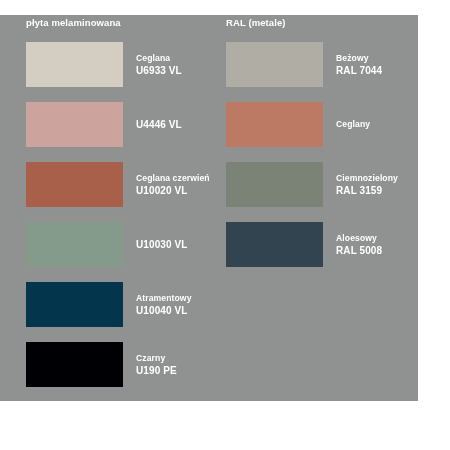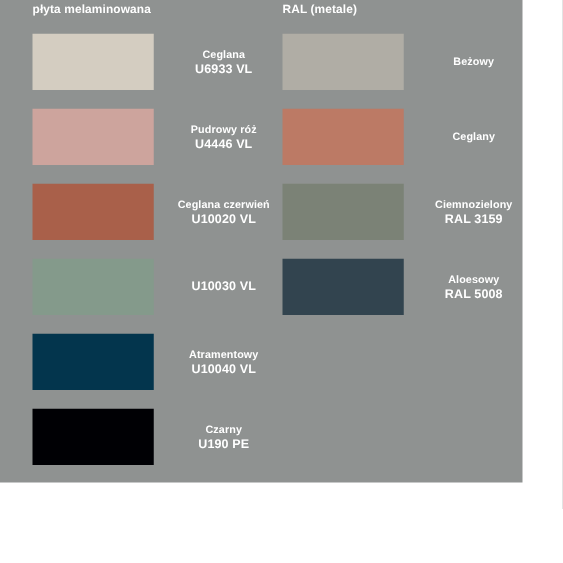--- a/index.html
+++ b/index.html
@@ -9,25 +9,24 @@
   }
   body {
     width: 450px;
     height: 450px;
     font-family: "Liberation Sans", sans-serif;
     overflow: hidden;
   }
   #palette-panel {
     position: absolute;
     left: 0;
-    top: 0;
+    top: 15px;
     width: 418px;
     height: 386px;
     background: #8f9291;
-    text-align: center;
   }
   .column {
     position: absolute;
     top: 0;
   }
   #column-melamine { left: 26px; width: 190px; }
   #column-ral { left: 226px; width: 190px; }
 
   .column-header {
     position: absolute;
@@ -92,21 +91,20 @@
         <div class="swatch-row">
           <div class="swatch-chip" style="background: rgb(212, 205, 193);"></div>
           <div class="swatch-text">
             <div class="swatch-name">Ceglana</div>
             <div class="swatch-code">U6933 VL</div>
           </div>
         </div>
         <div class="swatch-row">
           <div class="swatch-chip" style="background: rgb(205, 164, 157);"></div>
           <div class="swatch-text">
-            <div class="swatch-name">Pudrowy róż</div>
             <div class="swatch-code">U4446 VL</div>
           </div>
         </div>
         <div class="swatch-row">
           <div class="swatch-chip" style="background: rgb(169, 96, 74);"></div>
           <div class="swatch-text">
             <div class="swatch-name">Ceglana czerwień</div>
             <div class="swatch-code">U10020 VL</div>
           </div>
         </div>
@@ -133,20 +131,21 @@
       </div>
   </div>
 
   <div class="column" id="column-ral">
     <div class="column-header">RAL (metale)</div>
     <div class="swatch-list" id="list-ral">
         <div class="swatch-row">
           <div class="swatch-chip" style="background: rgb(176, 173, 165);"></div>
           <div class="swatch-text">
             <div class="swatch-name">Beżowy</div>
+            <div class="swatch-code">RAL 7044</div>
           </div>
         </div>
         <div class="swatch-row">
           <div class="swatch-chip" style="background: rgb(188, 122, 101);"></div>
           <div class="swatch-text">
             <div class="swatch-name">Ceglany</div>
           </div>
         </div>
         <div class="swatch-row">
           <div class="swatch-chip" style="background: rgb(123, 130, 118);"></div>

